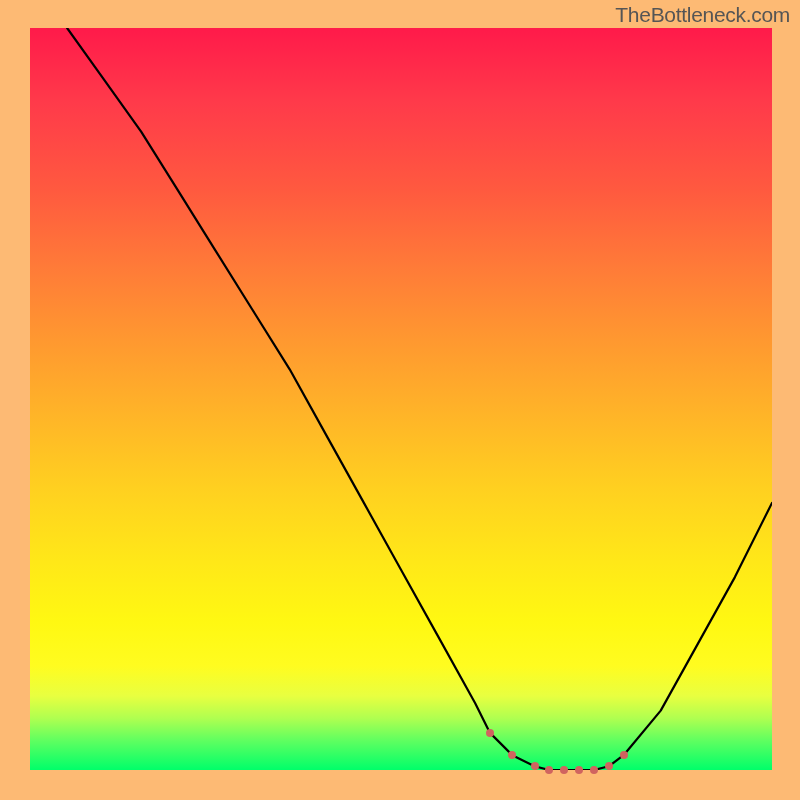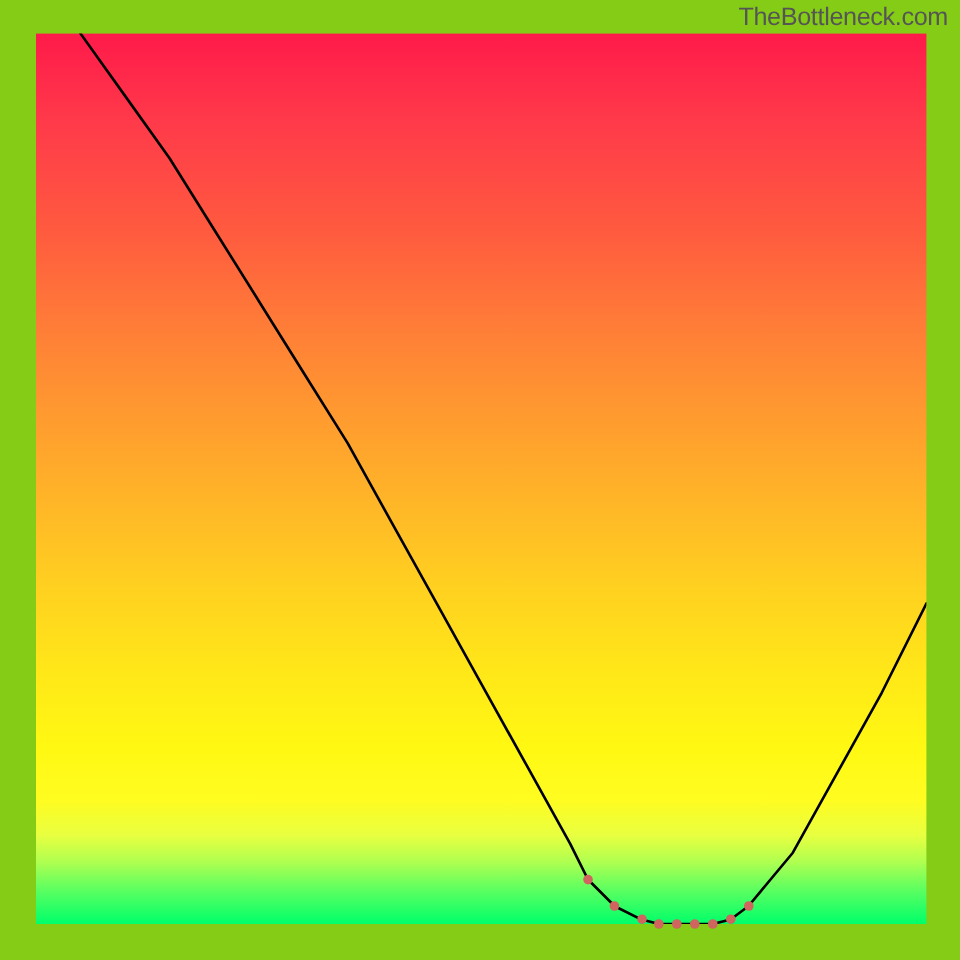--- a/index.html
+++ b/index.html
@@ -1,20 +1,20 @@
 <!DOCTYPE html>
 <html><head>
 <meta charset="utf-8">
 <style>
   * { margin: 0; padding: 0; box-sizing: border-box; }
   html, body { width: 800px; height: 800px; overflow: hidden; font-family: Arial, sans-serif; }
   .frame {
     width: 800px;
     height: 800px;
-    background: #84cc16;
+    background: #fdba74;
     position: relative;
   }
   .attribution {
     position: absolute;
     top: 3px;
     right: 10px;
     color: #555;
     font-size: 21px;
     font-weight: 500;
     font-family: Arial, sans-serif;

